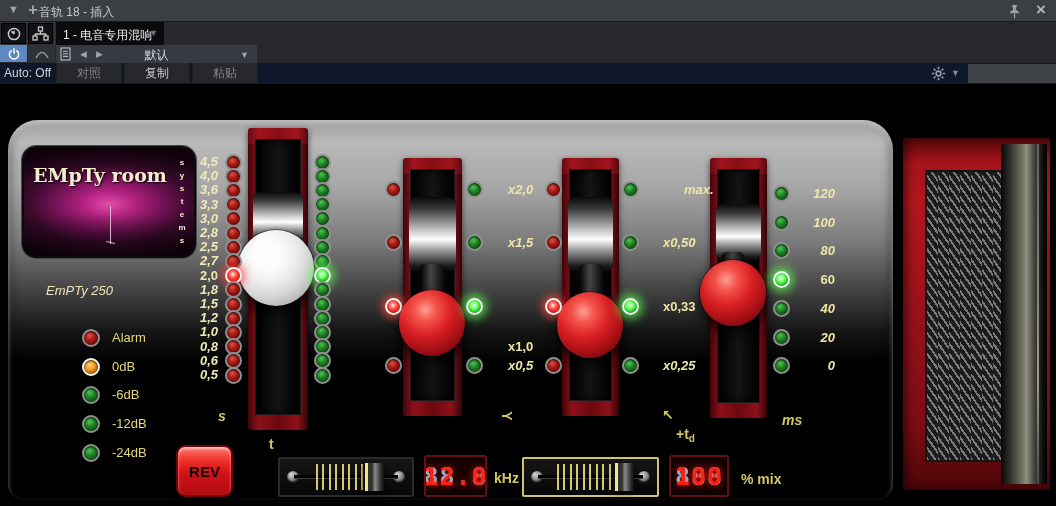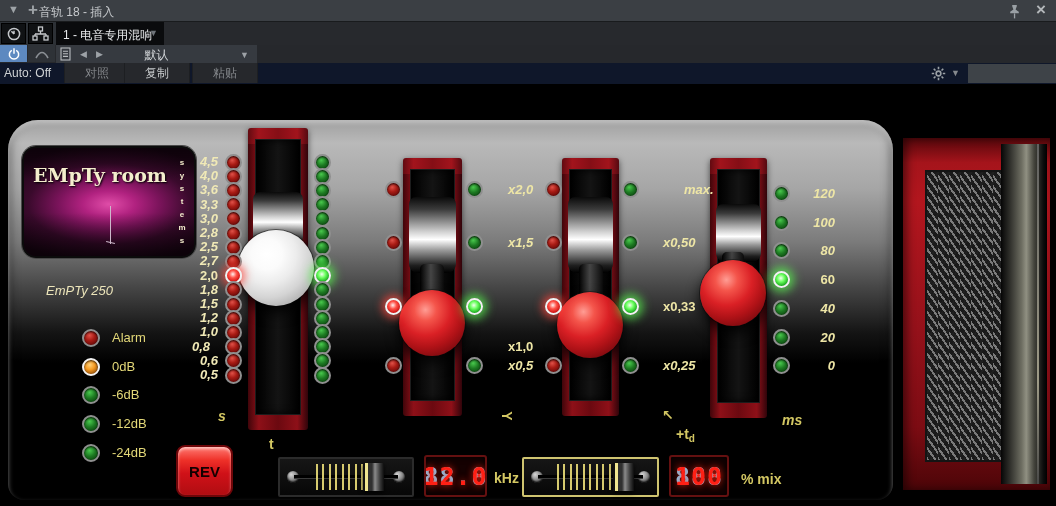--- a/index.html
+++ b/index.html
@@ -27,21 +27,21 @@
   .preset-strip{position:absolute;left:56px;top:0;width:201px;height:18px;background:#363a40;color:#d7dadd;}
   .preset-strip .doc{position:absolute;left:4px;top:2px;}
   .preset-strip .arr{position:absolute;top:4px;font-size:9px;color:#9da2a7;}
   .preset-strip .a1{left:24px;} .preset-strip .a2{left:40px;}
   .preset-strip .pname{position:absolute;left:0;right:0;top:2px;text-align:center;font-size:12px;}
   .preset-strip .pdrop2{position:absolute;right:8px;top:5px;font-size:9px;color:#9da2a7;}
   #row4{top:63px;height:21px;background:#0f172a;color:#cfd2d4;}
   #row4 .auto{position:absolute;left:4px;top:3px;font-size:12px;}
   .cmd-btn{position:absolute;top:0;width:66px;height:20px;background:#26282c;border-left:1px solid #1d1f22;
     border-right:1px solid #1d1f22;box-sizing:border-box;text-align:center;font-size:12px;line-height:20px;color:#84878b;}
-  #btn-compare{left:64px;} #btn-copy{left:124px;color:#c6c9cb;} #btn-paste{left:192px;}
+  #btn-compare{left:56px;} #btn-copy{left:124px;color:#c6c9cb;} #btn-paste{left:192px;}
   #gear-btn{position:absolute;left:929px;top:2px;width:18px;height:17px;display:flex;align-items:center;justify-content:center;}
   #gear-drop{position:absolute;left:951px;top:5px;font-size:9px;color:#85898e;}
   #row4 .lightpanel{position:absolute;left:968px;top:1px;width:88px;height:19px;background:#3e4348;}
   
   #plugin{position:absolute;left:0;top:84px;width:1056px;height:422px;background:#000;}
   #plugin>div{position:absolute;}
   .face{left:8px;top:36px;width:885px;height:380px;border-radius:30px 30px 16px 16px;
     background:linear-gradient(180deg,#9f9f9f 0%,#b9b9b9 6%,#a6a6a6 18%,#7b7b7b 32%,#424242 45%,#141414 56%,#000 64%);
     box-shadow:inset 0 3px 5px rgba(255,255,255,.45), inset 0 -6px 12px rgba(0,0,0,.7);}
   
@@ -341,21 +341,21 @@
       <div class="led green" style="left: 314px; top: 197.3px;"></div>
       <div class="scale-num" style="left: 184px; top: 212px;">1,5</div>
       <div class="led red" style="left: 225px; top: 211.5px;"></div>
       <div class="led green" style="left: 314px; top: 211.5px;"></div>
       <div class="scale-num" style="left: 184px; top: 226.2px;">1,2</div>
       <div class="led red" style="left: 225px; top: 225.7px;"></div>
       <div class="led green" style="left: 314px; top: 225.7px;"></div>
       <div class="scale-num" style="left: 184px; top: 240.4px;">1,0</div>
       <div class="led red" style="left: 225px; top: 239.9px;"></div>
       <div class="led green" style="left: 314px; top: 239.9px;"></div>
-      <div class="scale-num" style="left: 184px; top: 254.6px; text-align: center;">0,8</div>
+      <div class="scale-num" style="left: 184px; top: 254.6px;">0,8</div>
       <div class="led red" style="left: 225px; top: 254.1px;"></div>
       <div class="led green" style="left: 314px; top: 254.1px;"></div>
       <div class="scale-num" style="left: 184px; top: 268.8px;">0,6</div>
       <div class="led red" style="left: 225px; top: 268.3px;"></div>
       <div class="led green" style="left: 314px; top: 268.3px;"></div>
       <div class="scale-num" style="left: 184px; top: 283px;">0,5</div>
       <div class="led red" style="left: 225px; top: 282.5px;"></div>
       <div class="led green" style="left: 314px; top: 282.5px;"></div>
       <div class="led red" style="left: 82px; top: 244.5px; height: 14px; width: 14px;"></div>
       <div class="meter-label" style="left: 112px; top: 246px;">Alarm</div>

